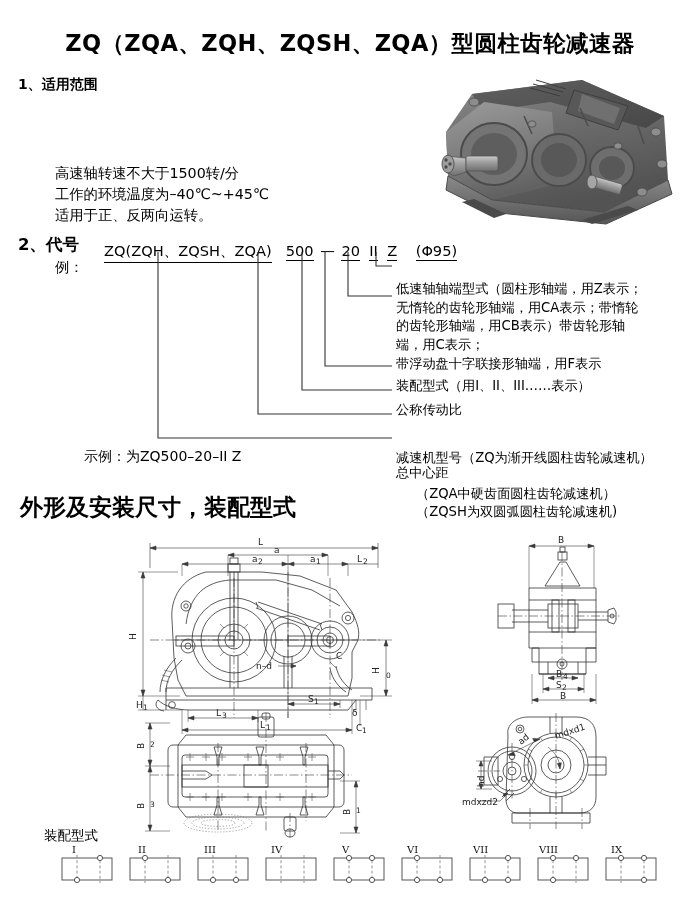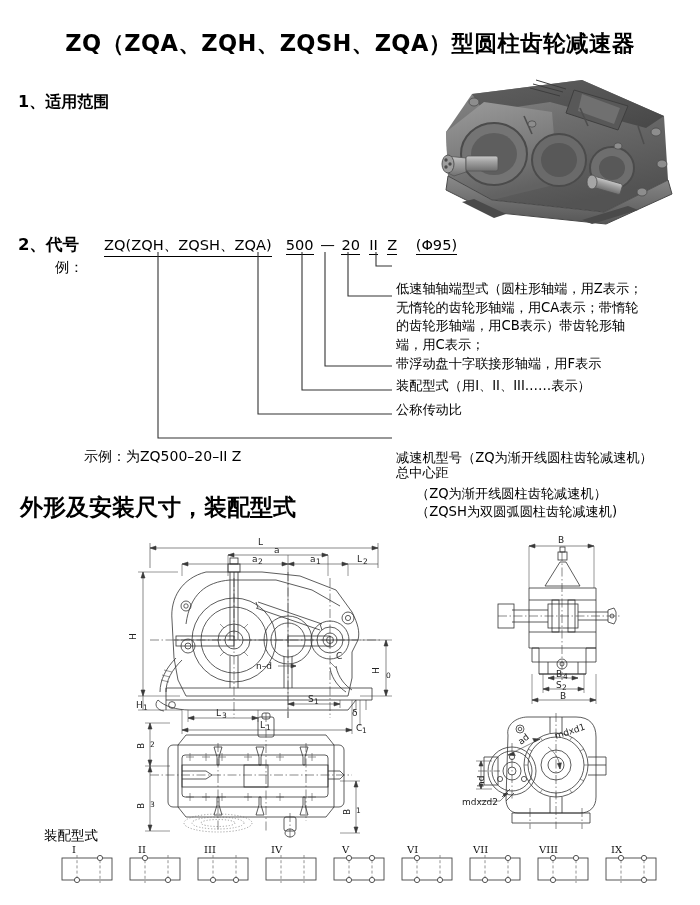--- a/index.html
+++ b/index.html
@@ -21,22 +21,22 @@
     top: 28px; left: 0; width: 700px;
     text-align: center;
     font-size: 22.5px;
     font-weight: bold;
     letter-spacing: 0.4px;
     white-space: nowrap;
   }
 
   
   .sec1-head {
-    position: absolute; left: 18px; top: 92px;
-    font-size: 16px; font-weight: bold;
+    position: absolute; left: 18px; top: 76px;
+    font-size: 14px; font-weight: bold;
   }
   .sec1-body {
     position: absolute; left: 18px; top: 102px;
     width: 410px;
     font-size: 14.3px;
     line-height: 20.5px;
     text-align: justify;
     text-indent: 30px;
   }
   .sec1-list {
@@ -65,20 +65,21 @@
   }
   .code-line {
     position: absolute; left: 104px; top: 236px;
     font-size: 14.6px;
     white-space: nowrap;
   }
   .code-line span.u {
     border-bottom: 1.3px solid #000;
     padding-bottom: 1px;
     display: inline-block;
+    margin-top: 6px;
   }
   .code-line span.dash { padding: 0 2px; }
 
   
   .leaders {
     position: absolute; left: 0; top: 0;
     width: 700px; height: 905px;
     pointer-events: none;
   }
 
@@ -122,20 +123,25 @@
   .asm-row svg { display: block; }
 </style>
 </head>
 <body>
 
 <div class="page">
 
   <div class="title">ZQ（ZQA、ZQH、ZQSH、ZQA）型圆柱齿轮减速器</div>
 
   <div class="sec1-head">1、适用范围</div>
+  <div class="sec1-list">
+    <div>高速轴转速不大于1500转/分</div>
+    <div>工作的环境温度为–40℃~+45℃</div>
+    <div>适用于正、反两向运转。</div>
+  </div>
 
   <div class="photo-wrap">
     <svg width="262" height="160" viewBox="0 0 262 160" xmlns="http://www.w3.org/2000/svg">
       <defs>
         <linearGradient id="gbody" x1="0" y1="0" x2="0.4" y2="1">
           <stop offset="0%" stop-color="#8d8d8d"></stop>
           <stop offset="45%" stop-color="#6d6d6d"></stop>
           <stop offset="100%" stop-color="#535353"></stop>
         </linearGradient>
         <linearGradient id="gtop" x1="0" y1="0" x2="1" y2="1">
@@ -242,21 +248,21 @@
       <path d="M158,252 L158,438 L392,438"></path>
     </g>
   </svg>
 
   <div class="ann block" style="left:396px; top:280px;">低速轴轴端型式（圆柱形轴端，用Z表示；无惰轮的齿轮形轴端，用CA表示；带惰轮的齿轮形轴端，用CB表示）带齿轮形轴端，用C表示；</div>
   <div class="ann" style="left:396px; top:355px;">带浮动盘十字联接形轴端，用F表示</div>
   <div class="ann" style="left:396px; top:377px;">装配型式（用I、II、III……表示）</div>
   <div class="ann" style="left:396px; top:401px;">公称传动比</div>
   <div class="ann" style="left:396px; top:425px;margin-top:39px;">总中心距</div>
   <div class="ann" style="left:396px; top:449px;text-align:right;">减速机型号（ZQ为渐开线圆柱齿轮减速机）</div>
-  <div class="ann" style="left:416px; top:485px;">（ZQ为渐开线圆柱齿轮减速机）</div>
+  <div class="ann" style="left:416px; top:485px;">（ZQA中硬齿面圆柱齿轮减速机）</div>
   <div class="ann" style="left:416px; top:503px;">（ZQSH为双圆弧圆柱齿轮减速机)</div>
 
   <div class="example">示例：为ZQ500–20–II  Z</div>
 
   <div class="sec3-head">外形及安装尺寸，装配型式</div>
 
   <div class="drawing">
     <svg width="700" height="320" viewBox="0 0 700 320" xmlns="http://www.w3.org/2000/svg" stroke="#3a3a3a" fill="none" stroke-width="0.7">
       <style>
         .dim { stroke:#3a3a3a; stroke-width:0.6; }

